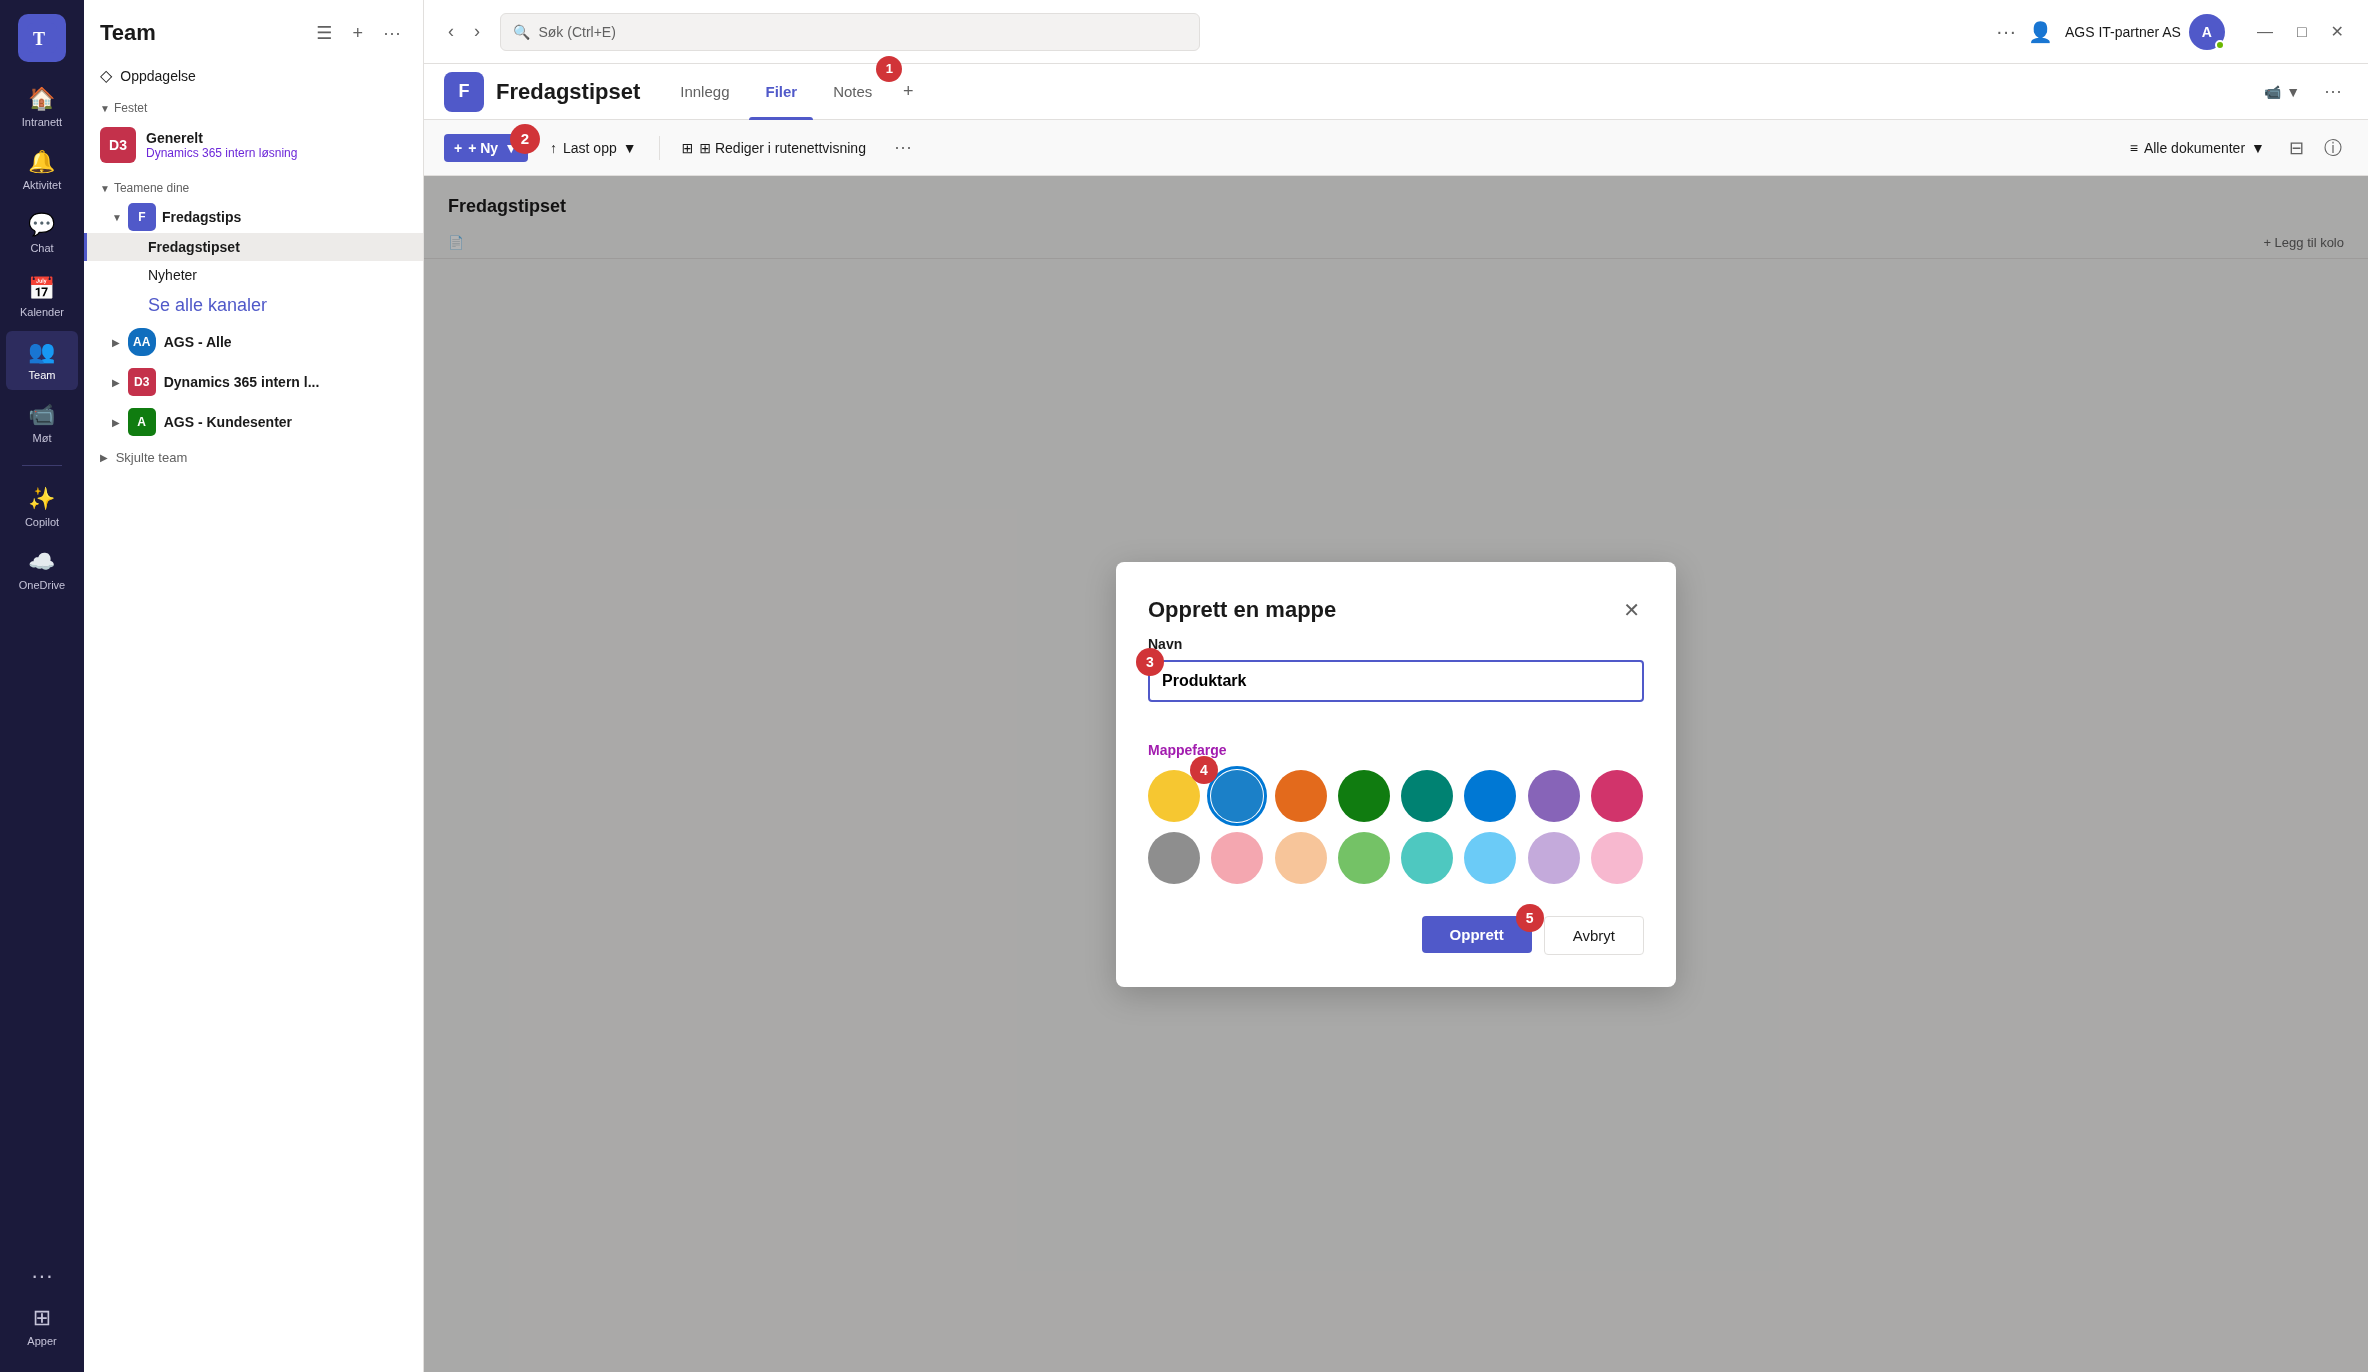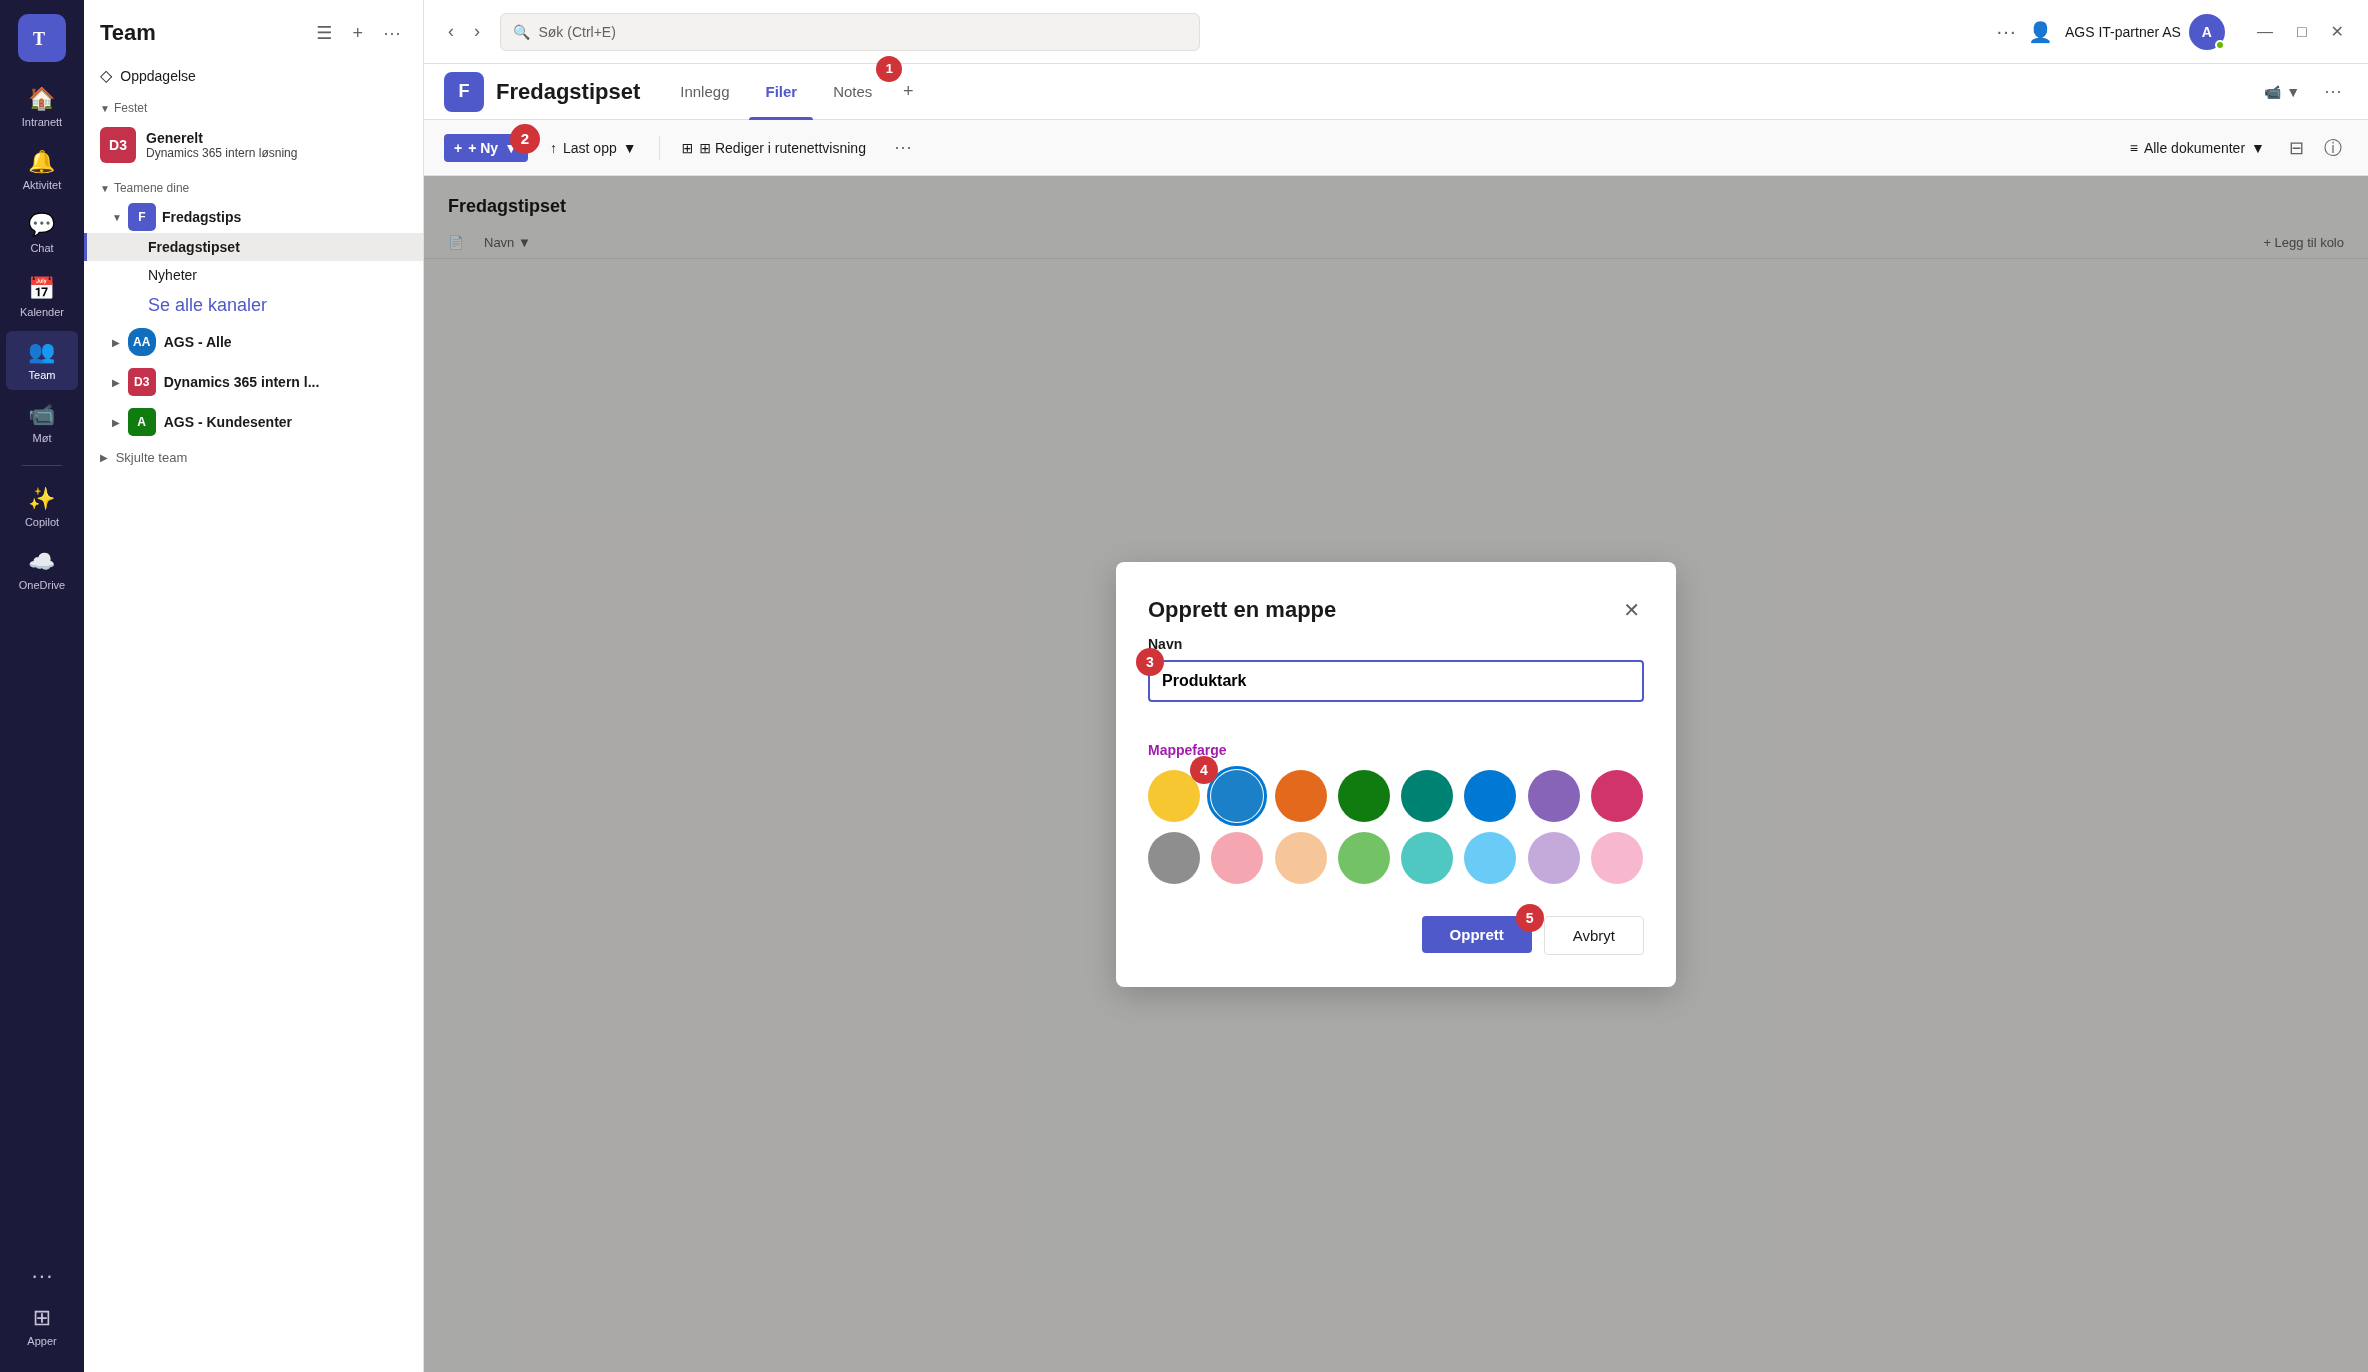--- a/index.html
+++ b/index.html
@@ -120,21 +120,21 @@
       width: 36px; height: 36px;
       border-radius: 6px;
       display: flex; align-items: center; justify-content: center;
       font-size: 14px;
       font-weight: 700;
       color: #fff;
       flex-shrink: 0;
     }
     .team-info { flex: 1; min-width: 0; }
     .team-name { font-size: 14px; font-weight: 600; color: #1a1a1a; }
-    .team-sub { font-size: 12px; color: #404040; white-space: nowrap; overflow: hidden; text-overflow: ellipsis; }
+    .team-sub { font-size: 12px; color: #6d28d9; white-space: nowrap; overflow: hidden; text-overflow: ellipsis; }
 
     
     .channel-group { padding: 0; }
     .channel-header {
       display: flex;
       align-items: center;
       padding: 4px 16px 2px 28px;
       gap: 6px;
       cursor: pointer;
     }
@@ -728,24 +728,20 @@
       </button>
       <button class="icon-btn">⊟</button>
       <button class="icon-btn">ⓘ</button>
     </div>
   </div>
 
   <div class="file-content">
     <div class="file-header">Fredagstipset</div>
     <div class="file-list-header">
       <span style="width:36px;">📄</span>
-      <span style="flex:1;">
-        <span>Navn</span>
-        <span> ▼</span>
-      </span>
       <span style="margin-left:auto;">+ Legg til kolo</span>
     </div>
 
     <div class="modal-overlay">
       <div class="modal">
         <div class="modal-header">
           <h2 class="modal-title">Opprett en mappe</h2>
           <button class="modal-close">✕</button>
         </div>
 

